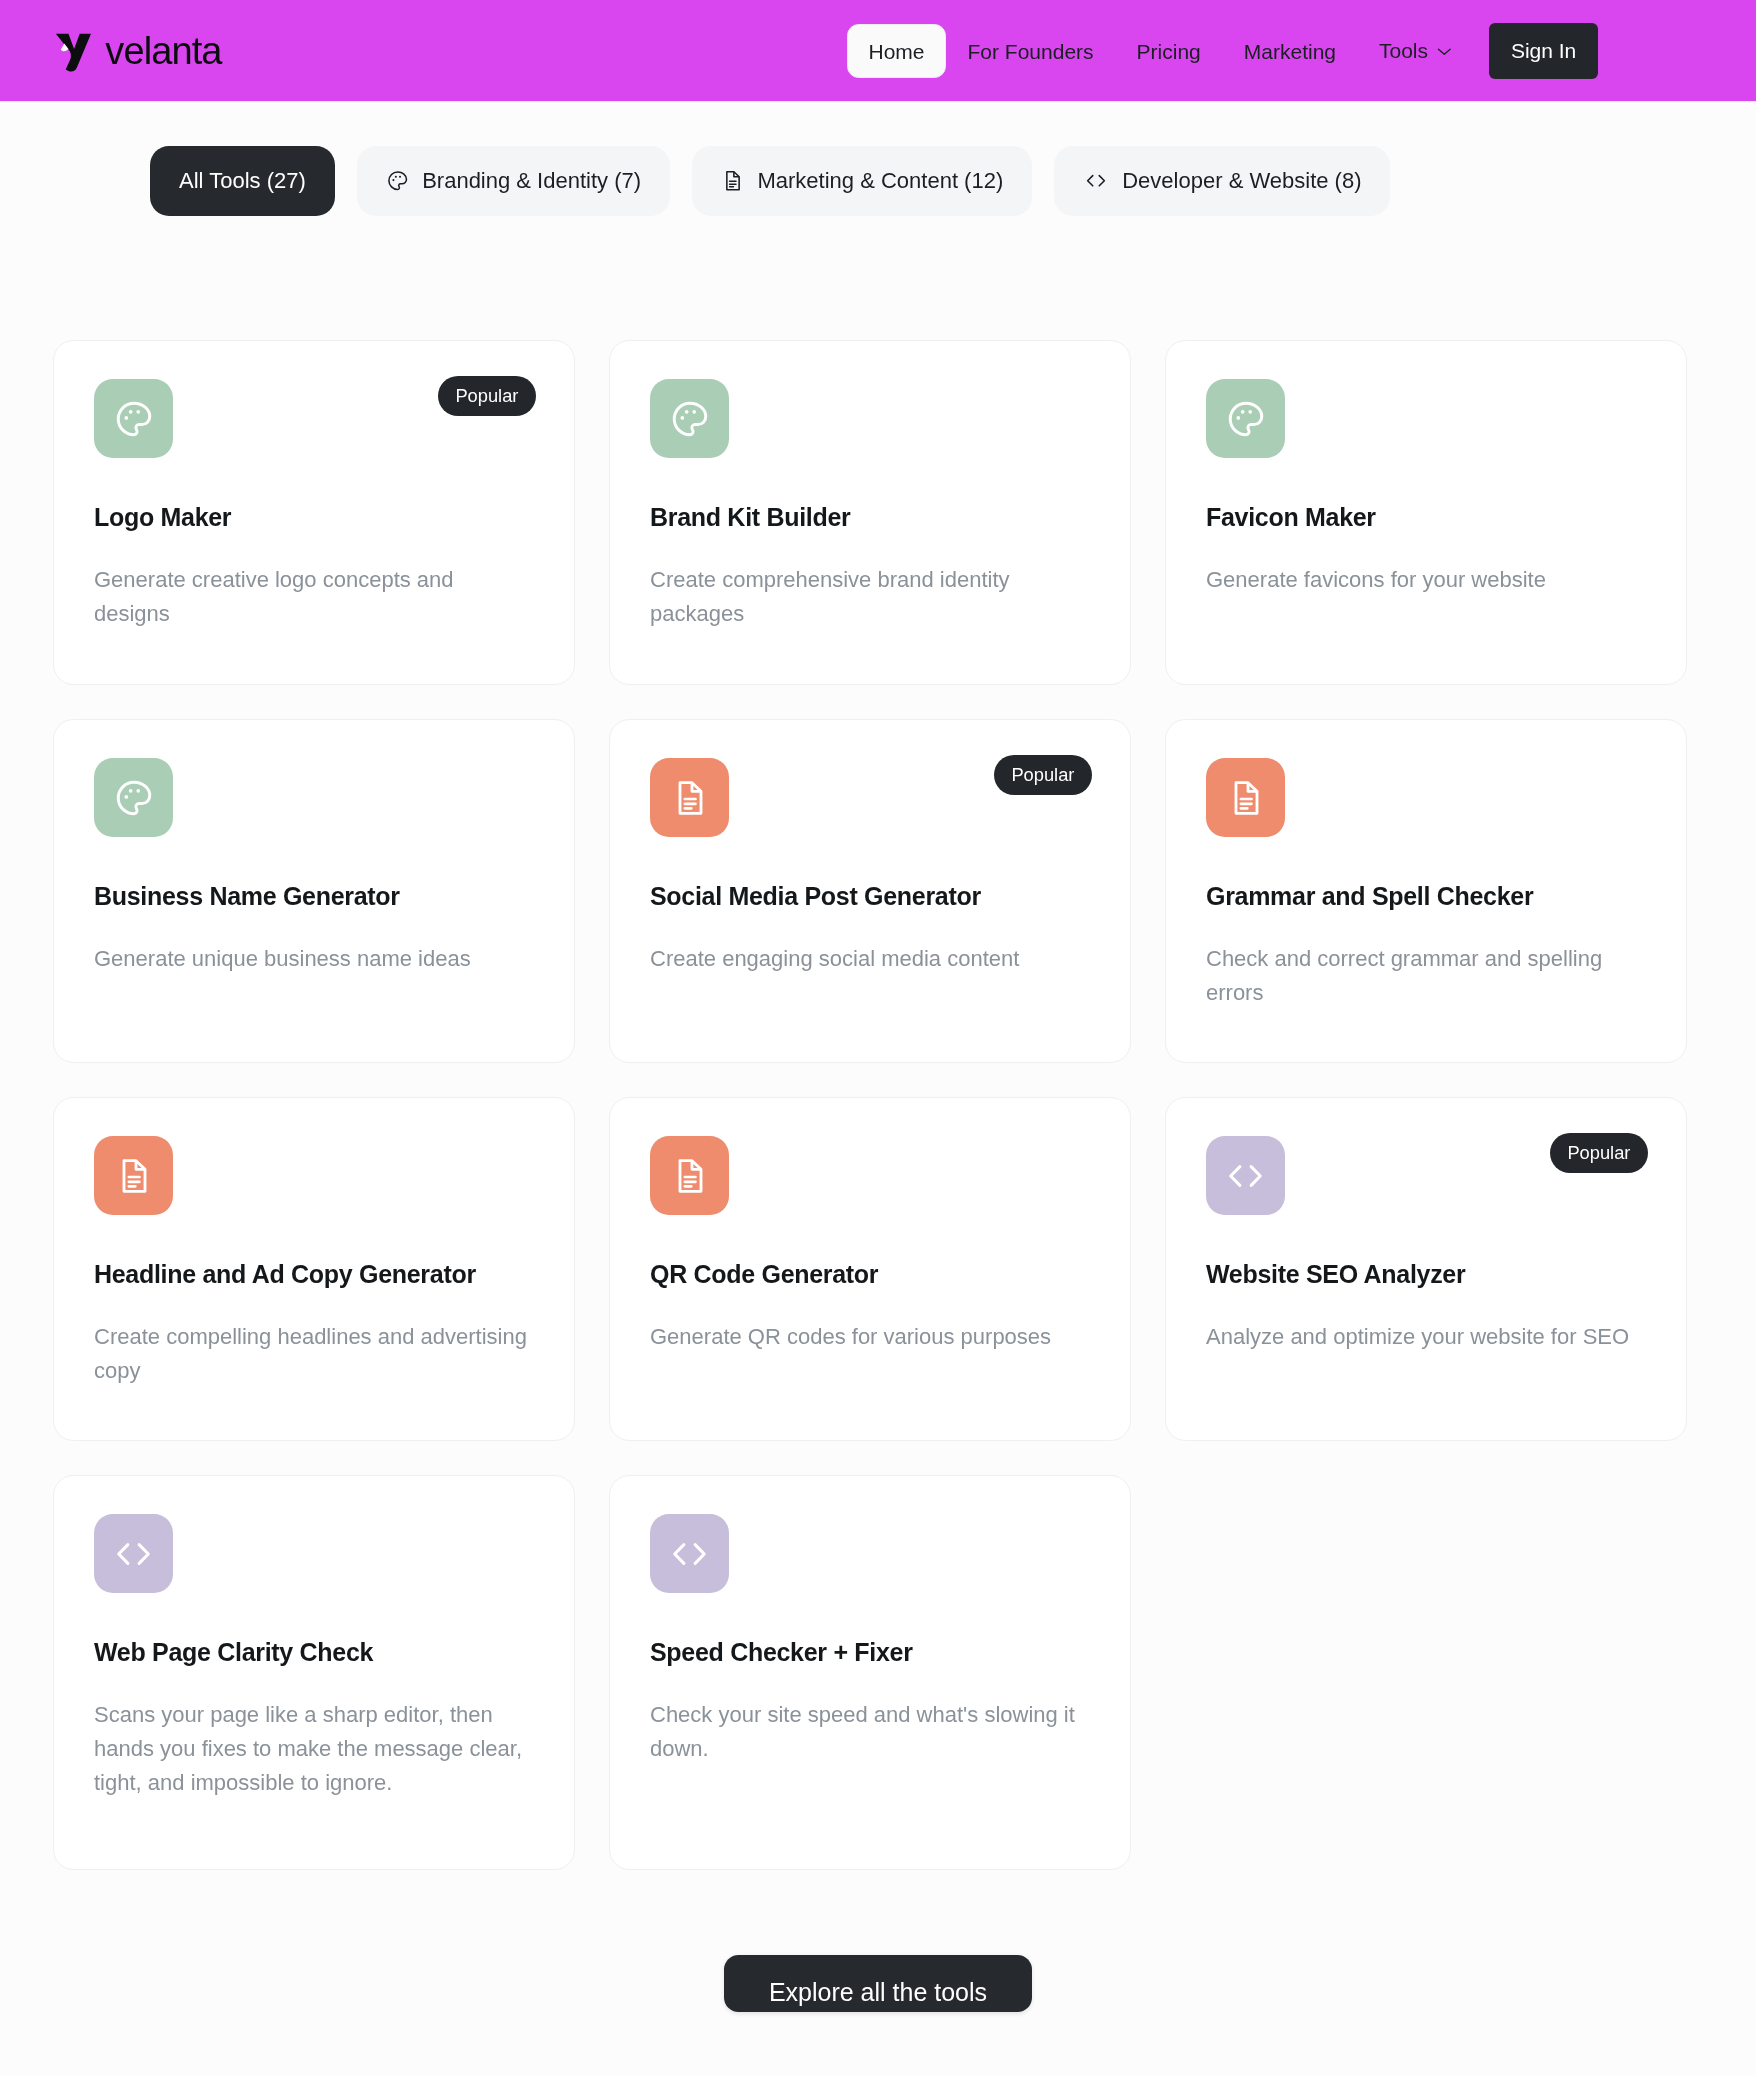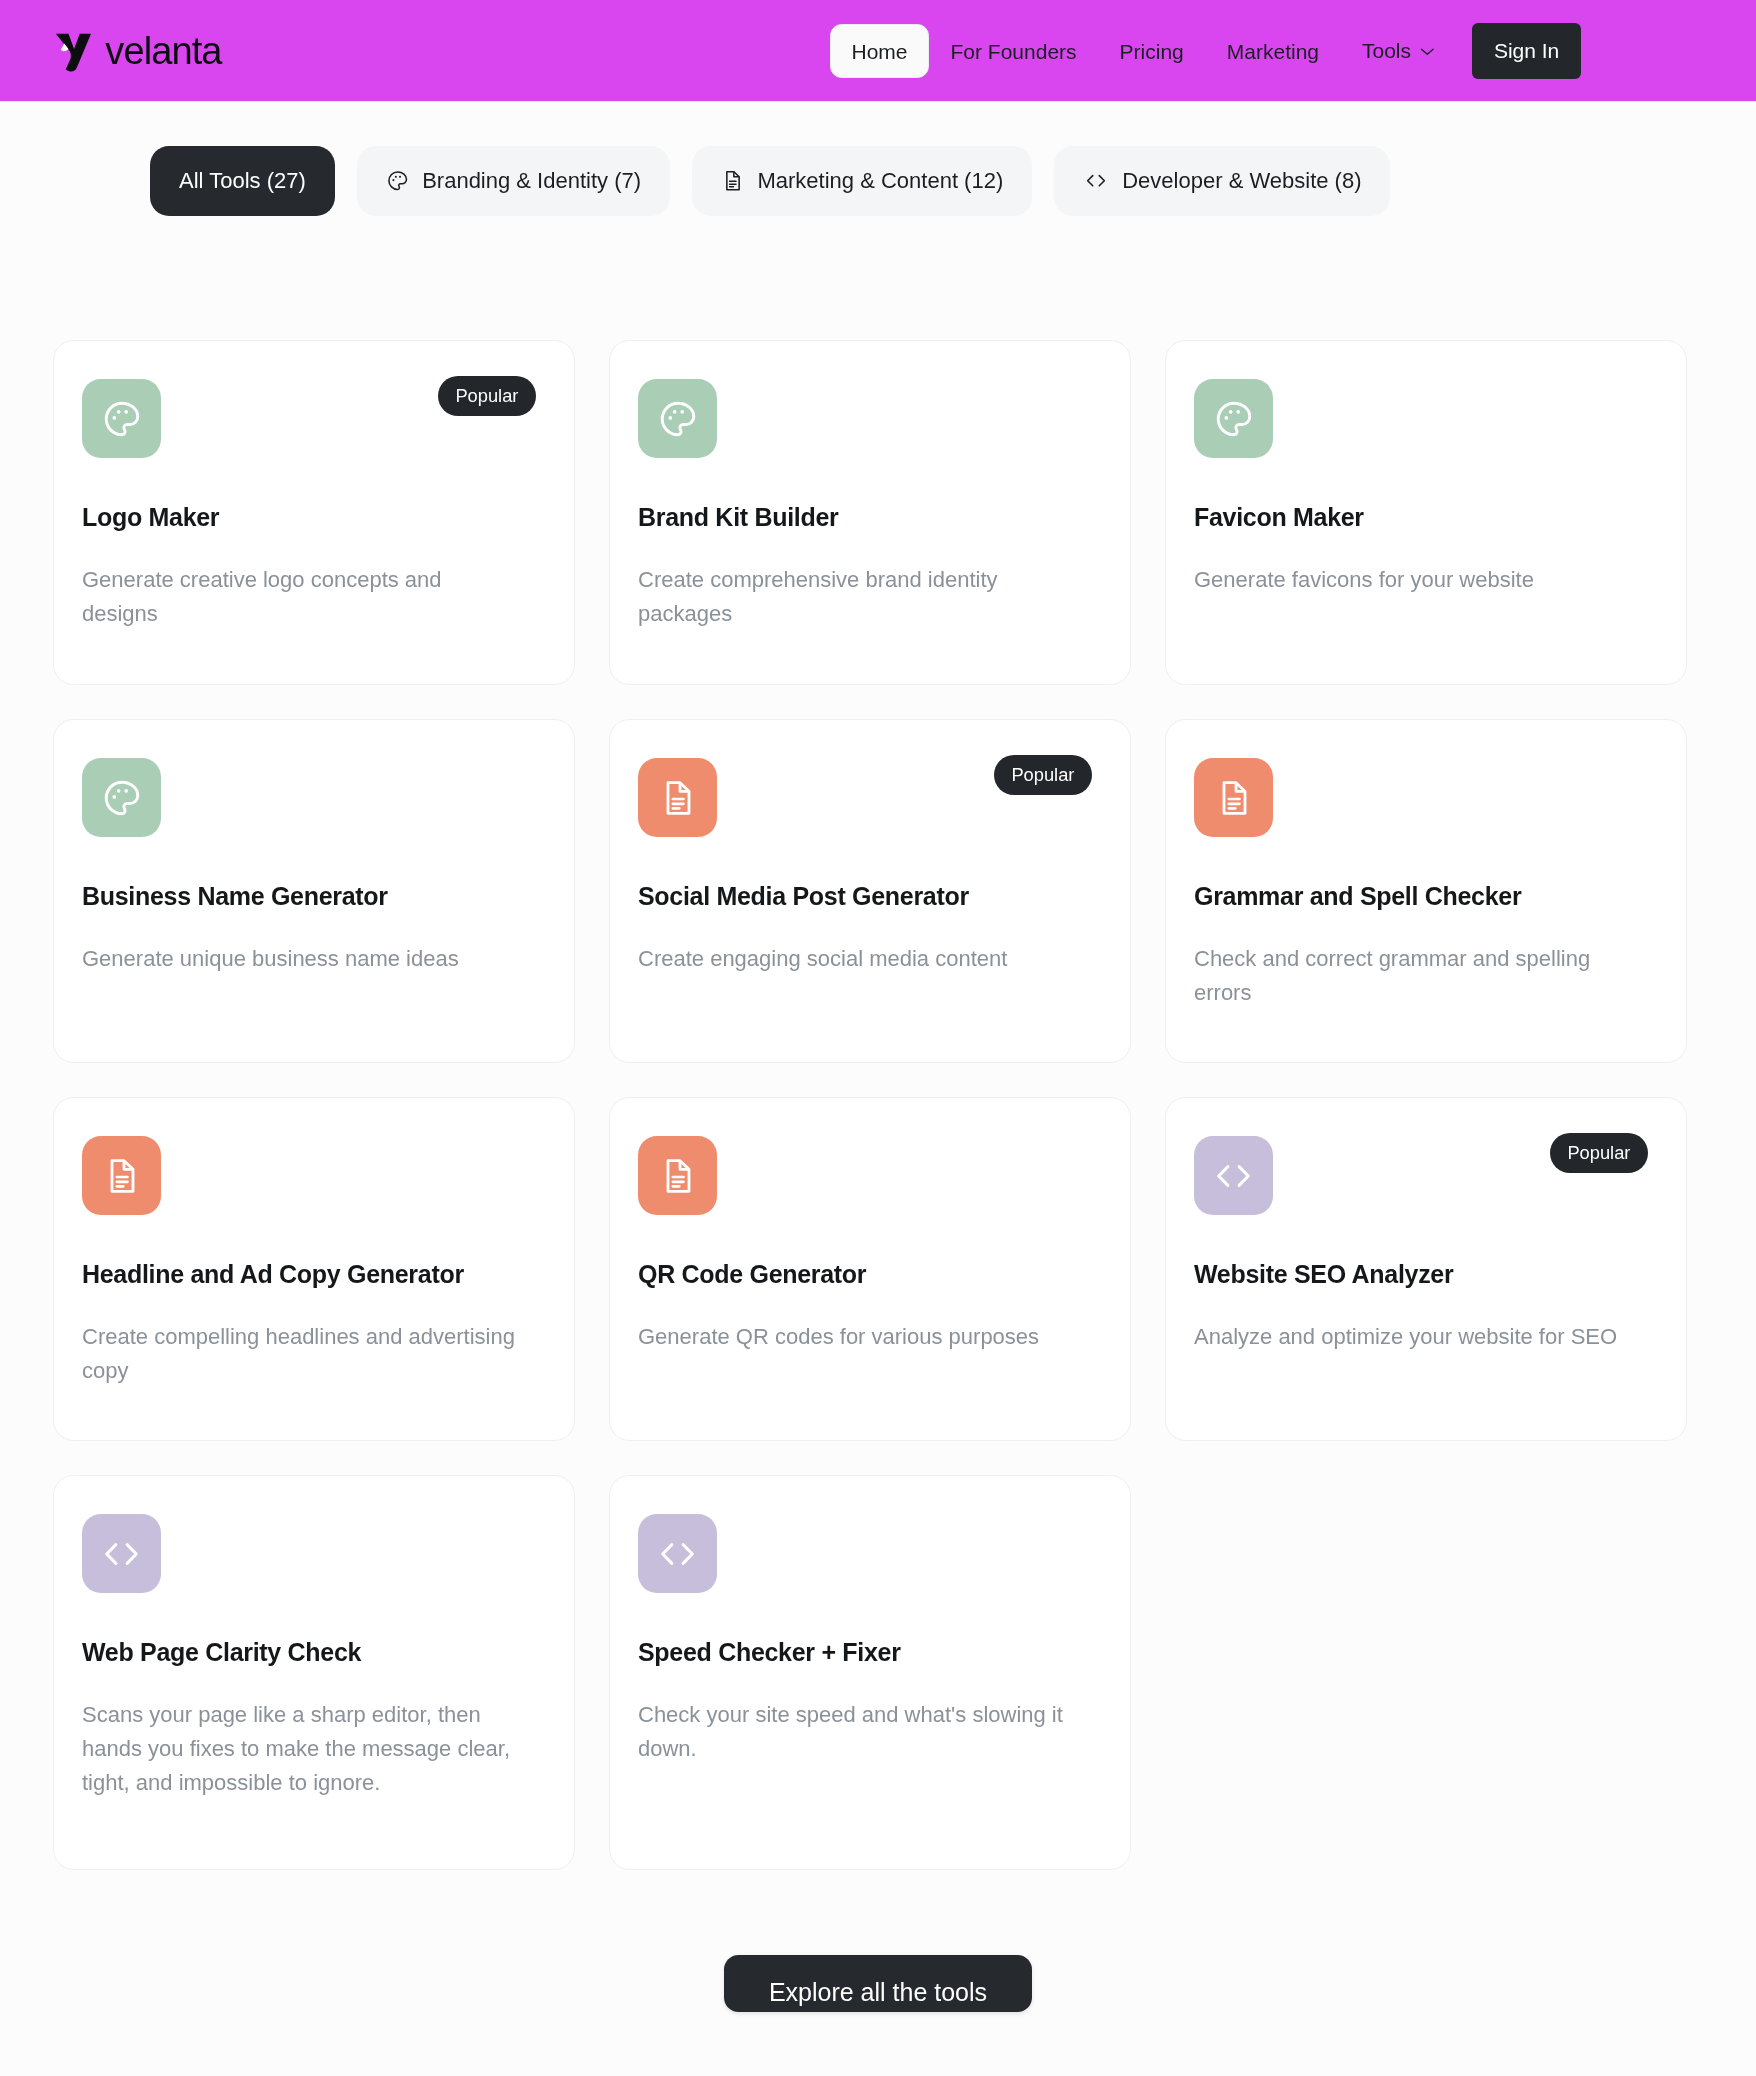--- a/index.html
+++ b/index.html
@@ -62,20 +62,21 @@
     line-height:54px;
     white-space:nowrap;
     cursor:pointer;
     border-radius:11.7px;
     background:transparent;
     border:1.5px solid transparent;
   }
   .nav-link.active {
     background:#FAFAFA;
     border:1.5px solid #E9EDEF;
+    margin-left:17px;
   }
   .nav-link.has-caret {
     display:flex;
     align-items:center;
     gap:8.8px;
   }
   .caret {
     width:14.6px; height:8.8px;
     display:block;
   }
@@ -123,21 +124,21 @@
   .grid {
     display:grid;
     grid-template-columns:repeat(3, 522px);
     gap:34px 34px;
     padding:124px 53px 0 53px;
   }
   .card {
     background:#FFFFFF;
     border:1.5px solid #EDEFF1;
     border-radius:20.5px;
-    padding:38px 40px 34px 28px;
+    padding:38px 40px 34px 40px;
     position:relative;
     min-height:344px;
     cursor:pointer;
   }
   .card-tile {
     width:79px;
     height:79px;
     border-radius:19px;
     display:flex;
     align-items:center;

